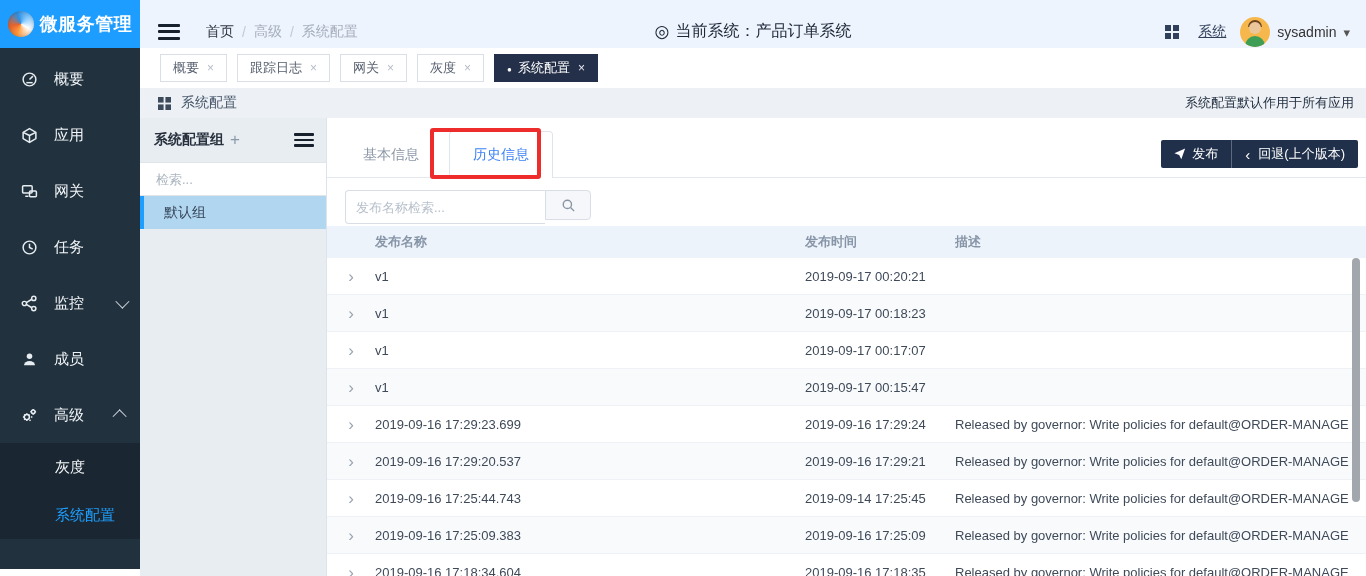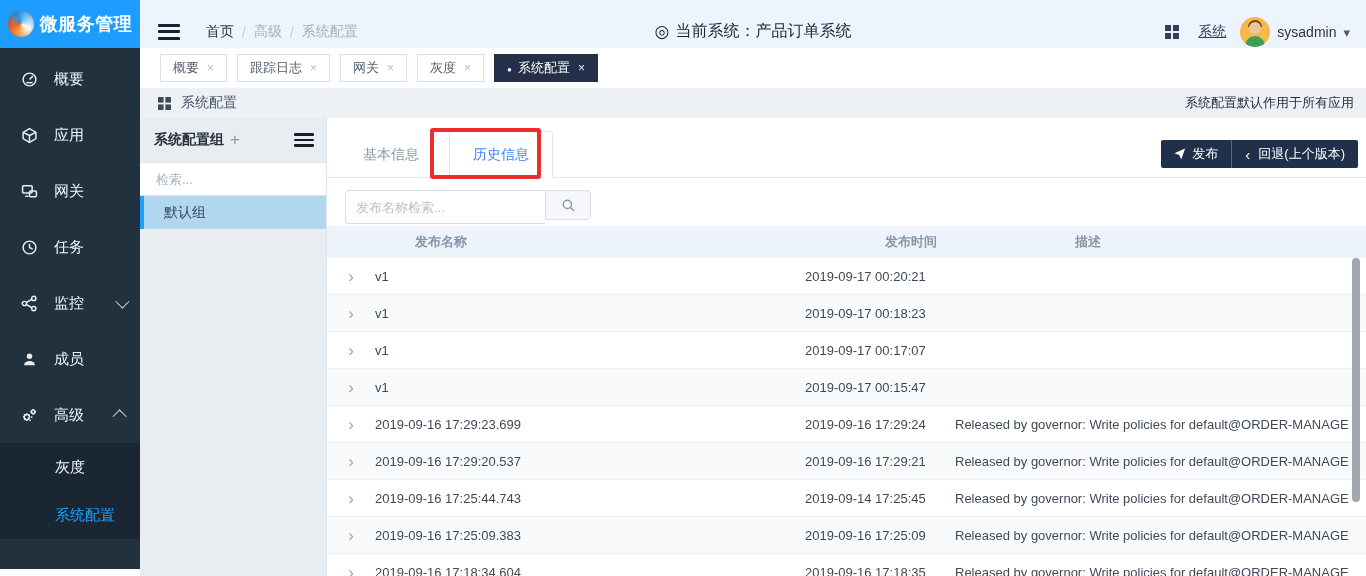--- a/index.html
+++ b/index.html
@@ -80,21 +80,21 @@
   .action-btn{display:flex;align-items:center;gap:6px;background:#21304a;color:#fff;font-size:13px;padding:0 13px;cursor:pointer;}
   .action-btn.first{border-radius:2px 0 0 2px;border-right:1px solid rgba(255,255,255,.28);}
   .action-btn.last{border-radius:0 2px 2px 0;}
   .back-chevron::before{content:"‹";font-size:15px;color:#fff;margin-right:2px;}
   .search-row{position:absolute;left:18px;top:72px;height:30px;display:flex;}
   .search-input{width:200px;height:30px;border:1px solid #d9dee6;border-right:none;border-radius:4px 0 0 4px;padding:16px 10px;font-size:13px;color:#333;outline:none;box-sizing:border-box;font-family:inherit;}
   .search-input::placeholder{color:#b6bfca;}
   .search-btn{width:46px;height:30px;border:1px solid #d9dee6;border-radius:0 4px 4px 0;background:#f5f7fa;display:flex;align-items:center;justify-content:center;cursor:pointer;box-sizing:border-box;}
   
   .history-table{position:absolute;left:0;top:108px;right:0;bottom:0;overflow:hidden;}
-  .t-head{display:grid;grid-template-columns:48px 430px 150px 1fr;height:32px;align-items:center;background:#edf3fa;font-size:13px;font-weight:bold;color:#8795a8;gap:40px;}
+  .t-head{display:grid;grid-template-columns:48px 430px 150px 1fr;height:32px;align-items:center;background:#edf3fa;font-size:13px;font-weight:bold;color:#8795a8;}
   .t-row{display:grid;grid-template-columns:48px 430px 150px 1fr;height:36px;align-items:center;font-size:13px;color:#3f4a59;border-bottom:1px solid #eef2f7;cursor:pointer;}
   .t-row:nth-child(even){background:#f8fafc;}
   .t-chevron{display:flex;align-items:center;justify-content:center;color:#9aa5b2;}
   .t-chevron::before{content:"›";font-size:17px;line-height:1;}
   .t-cell{overflow:hidden;white-space:nowrap;text-overflow:ellipsis;padding-right:10px;}
   .scroll-thumb{position:absolute;right:6px;top:140px;width:8px;height:244px;background:#a1a7ad;border-radius:4px;}
   svg{display:block;}
 </style>
 </head>
 <body>

